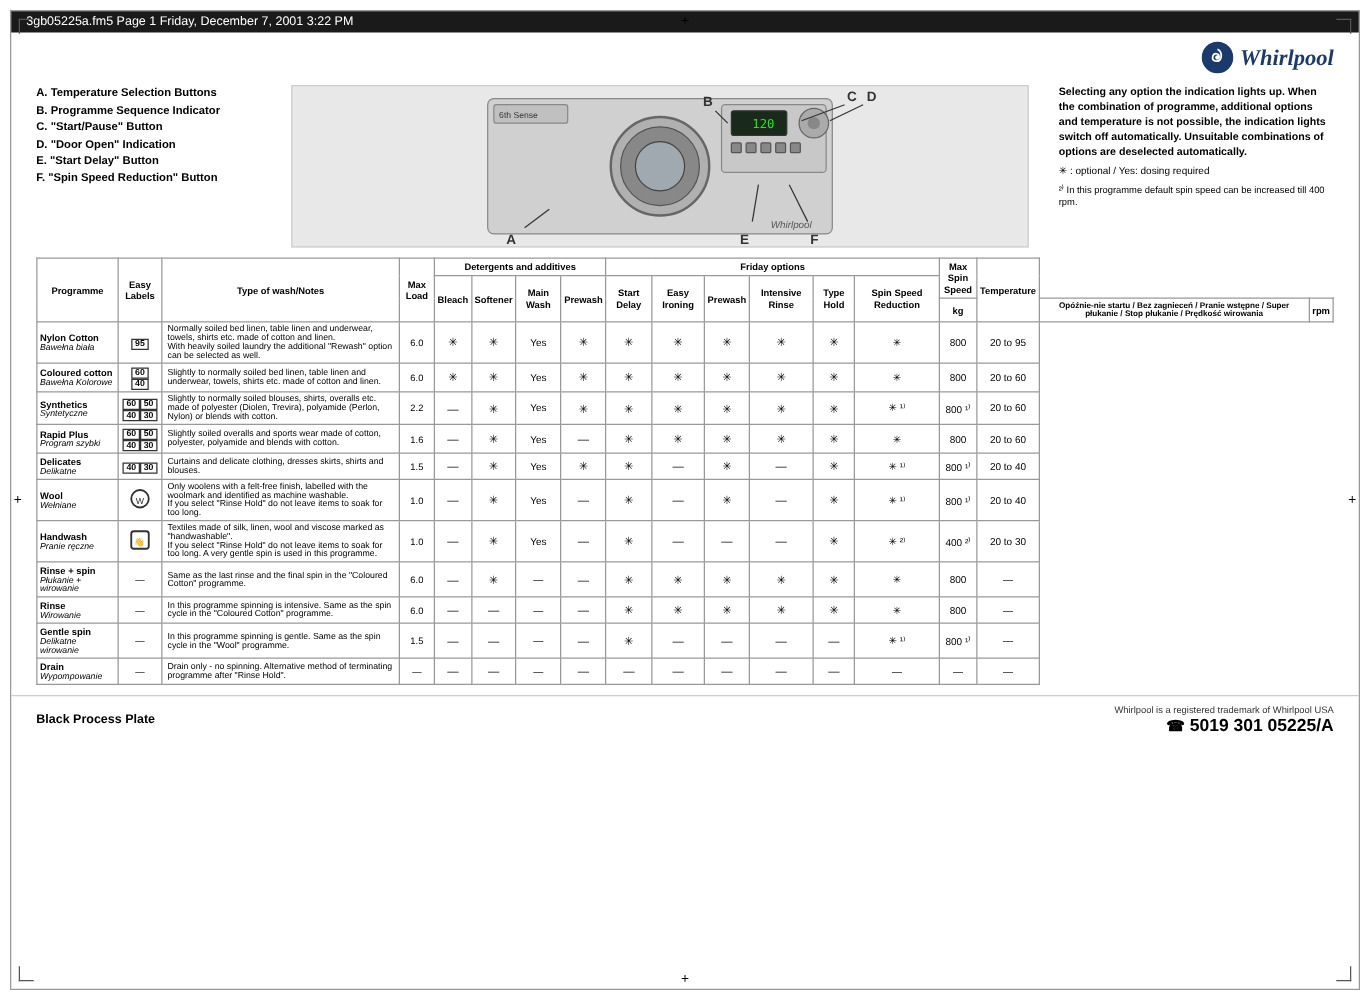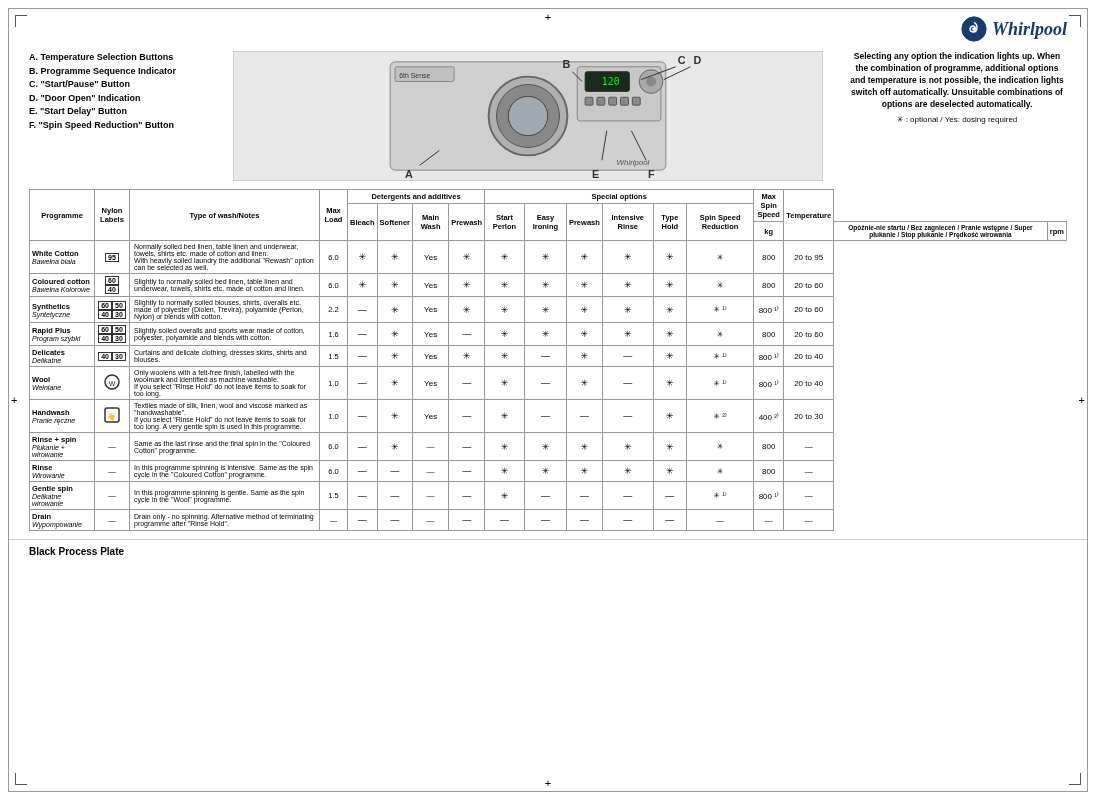--- a/index.html
+++ b/index.html
@@ -89,21 +89,20 @@
       display: flex;
       align-items: center;
       justify-content: center;
       overflow: hidden;
     }
 
     .description-right {
       width: 220px;
       font-size: 8.5px;
       line-height: 1.4;
-      text-align: center;
     }
     .description-right p {
       margin-bottom: 4px;
     }
 
     
     .prog-table {
       width: 100%;
       border-collapse: collapse;
       font-size: 7.5px;
@@ -187,20 +186,23 @@
   <div class="corner-mark corner-tl"></div>
   <div class="corner-mark corner-tr"></div>
   <div class="corner-mark corner-bl"></div>
   <div class="corner-mark corner-br"></div>
 
   <div style="position:absolute;left:2px;top:50%;transform:translateY(-50%);">+</div>
   <div style="position:absolute;right:2px;top:50%;transform:translateY(-50%);">+</div>
   <div style="position:absolute;top:2px;left:50%;transform:translateX(-50%);">+</div>
   <div style="position:absolute;bottom:2px;left:50%;transform:translateX(-50%);">+</div>
 
+  <div class="top-bar">
+    <span>3gb05225a.fm5  Page 1  Friday, December 7, 2001  3:22 PM</span>
+  </div>
 
   <div class="header-area">
     <div class="whirlpool-logo">
       <svg class="whirlpool-logo-icon" viewBox="0 0 30 30" xmlns="http://www.w3.org/2000/svg">
         <circle cx="15" cy="15" r="13" fill="#1a3a6e" stroke="#1a3a6e" stroke-width="1"></circle>
         <path d="M15 8 Q19 10 18 15 Q17 19 13 18 Q10 17 11 14 Q12 11 15 12 Q17 13 16 15" fill="none" stroke="white" stroke-width="1.5"></path>
         <circle cx="15" cy="15" r="2" fill="white"></circle>
       </svg>
       <span class="whirlpool-text">Whirlpool</span>
     </div>
@@ -266,42 +268,43 @@
           <text x="358" y="12" font-size="11" font-weight="bold" fill="#333">D</text>
           <text x="65" y="128" font-size="11" font-weight="bold" fill="#333">A</text>
           <text x="255" y="128" font-size="11" font-weight="bold" fill="#333">E</text>
           <text x="312" y="128" font-size="11" font-weight="bold" fill="#333">F</text>
         </svg>
       </div>
 
       <div class="description-right">
         <p style="font-weight:bold;font-size:8.5px;">Selecting any option the indication lights up. When the combination of programme, additional options and temperature is not possible, the indication lights switch off automatically. Unsuitable combinations of options are deselected automatically.</p>
         <p style="font-size:8px;">✳ : optional / Yes: dosing required</p>
+        <p style="font-size:7.5px;">²⁾  In this programme default spin speed can be increased till 400 rpm.</p>
       </div>
 
     </div>
 
     <table class="prog-table">
       <thead>
         <tr class="header-group">
           <th rowspan="3" style="width:65px;">Programme</th>
-          <th rowspan="3" style="width:35px;">Nylon Labels</th>
+          <th rowspan="3" style="width:35px;">Easy Labels</th>
           <th rowspan="3" style="width:190px;">Type of wash/Notes</th>
           <th rowspan="3" style="width:28px;">Max Load</th>
           <th colspan="4">Detergents and additives</th>
-          <th colspan="6">Special options</th>
+          <th colspan="6">Friday options</th>
           <th rowspan="2" style="width:30px;">Max Spin Speed</th>
           <th rowspan="3" style="width:40px;">Temperature</th>
         </tr>
         <tr class="header-group">
           <th rowspan="2">Bleach</th>
           <th rowspan="2">Softener</th>
           <th rowspan="2">Main Wash</th>
           <th rowspan="2">Prewash</th>
-          <th rowspan="2">Start Perlon</th>
+          <th rowspan="2">Start Delay</th>
           <th rowspan="2">Easy Ironing</th>
           <th rowspan="2">Prewash</th>
           <th rowspan="2">Intensive Rinse</th>
           <th rowspan="2">Type Hold</th>
           <th rowspan="2">Spin Speed Reduction</th>
         </tr>
         <tr class="header-group">
           <th>kg</th>
           <th colspan="6" style="font-size:6.5px;">
             <span>Opóźnie-nie startu</span> /
@@ -310,21 +313,21 @@
             <span>Super płukanie</span> /
             <span>Stop płukanie</span> /
             <span>Prędkość wirowania</span>
           </th>
           <th>rpm</th>
         </tr>
       </thead>
       <tbody id="table-body">
       <tr>
     <td class="text-left">
-      <div class="prog-name">White Cotton</div>
+      <div class="prog-name">Nylon Cotton</div>
       <div class="prog-sub">Bawełna biała</div>
     </td>
     <td><span style="border:1px solid #333;padding:0 2px;font-size:7px;font-weight:bold;">95</span></td>
     <td class="notes-col">Normally soiled bed linen, table linen and underwear, towels, shirts etc. made of cotton and linen.<br>With heavily soiled laundry the additional "Rewash" option can be selected as well.</td>
     <td>6.0</td>
     <td style="font-size:9px;">✳</td>
     <td style="font-size:9px;">✳</td>
     <td style="font-size:8px;">Yes</td>
     <td style="font-size:9px;">✳</td>
     <td style="font-size:9px;">✳</td>
@@ -552,15 +555,22 @@
     <td style="font-size:8px;">—</td>
     <td style="font-size:8px;">—</td>
   </tr>
         </tbody>
     </table>
 
   </div>
 
   <div class="bottom-bar">
     <div class="bottom-left">Black Process Plate</div>
+    <div class="bottom-right">
+      <p>Whirlpool is a registered trademark of Whirlpool USA</p>
+      <div class="part-number">
+        <span class="part-icon">☎</span>
+        <span>5019 301 05225/A</span>
+      </div>
+    </div>
   </div>
 
 </div>
 
 </body></html>

